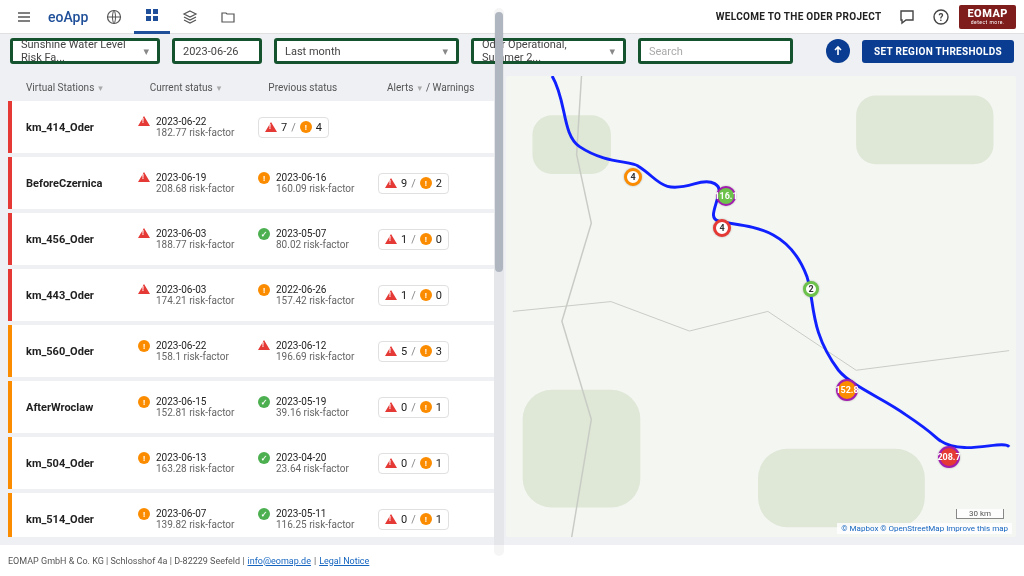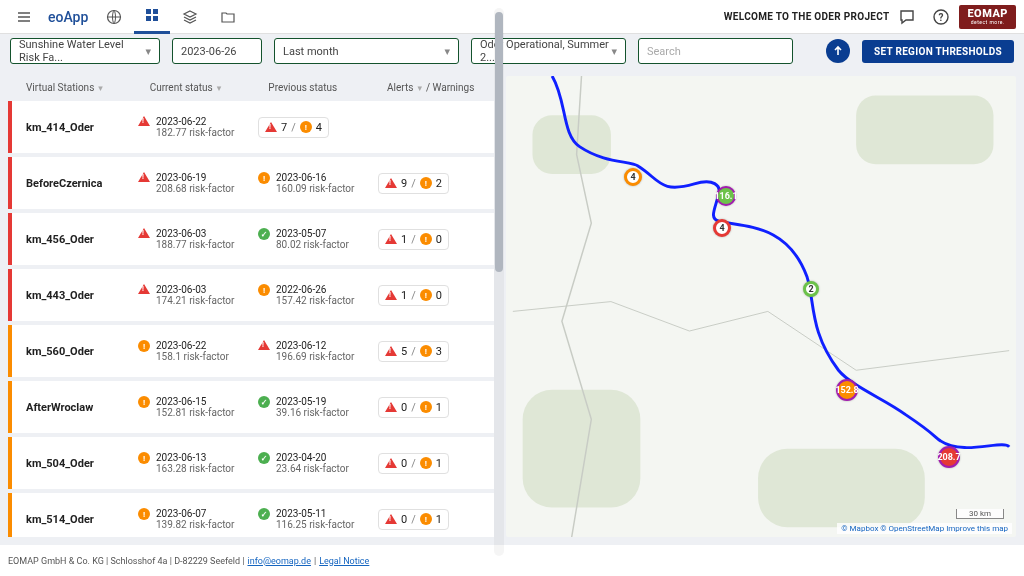--- a/index.html
+++ b/index.html
@@ -4,27 +4,27 @@
 <style>
 * { box-sizing: border-box; margin: 0; padding: 0; }
 body { font-family: -apple-system, "Segoe UI", Roboto, Arial, sans-serif; font-size: 12px; color: #212121; background: #eef0f4; width: 1024px; height: 576px; overflow: hidden; display: flex; flex-direction: column; }
 
 .topbar { height: 34px; background: #fff; display: flex; align-items: center; padding: 0 8px; border-bottom: 1px solid #e0e0e0; gap: 2px; }
 .topbar .ico { width: 32px; height: 32px; display: flex; align-items: center; justify-content: center; color: #555; cursor: pointer; }
 .brand { color: #1f4f99; font-weight: 500; font-size: 14px; padding: 0 6px; }
 .tab-ico { width: 36px; height: 34px; display: flex; align-items: center; justify-content: center; color: #1f4f99; }
 .tab-ico.active { border-bottom: 3px solid #1f4f99; color: #1f4f99; }
 .spacer { flex: 1; }
-.welcome { font-size: 10px; font-weight: 700; letter-spacing: 0.3px; color: #222; }
+.welcome { font-size: 10px; font-weight: 700; letter-spacing: 0.3px; color: #222; margin-right: 8px; }
 .logo { background: #7f1d1d; color: #fff; padding: 2px 8px; border-radius: 2px; display: flex; flex-direction: column; align-items: center; justify-content: center; height: 24px; }
 .logo-main { font-weight: 800; font-size: 11px; letter-spacing: 0.5px; line-height: 1; }
 .logo-sub { font-size: 5px; letter-spacing: 0.5px; line-height: 1; margin-top: 1px; }
 
 .filters { height: 34px; background: #eef0f4; display: flex; align-items: center; gap: 12px; padding: 0 10px; }
-.sel { background: #fff; border: 1px solid #14532d; border-radius: 3px; height: 26px; display: flex; align-items: center; padding: 0 8px; font-size: 11px; color: #444; min-width: 90px; }
+.sel { background: #fff; border: 3px solid #14532d; border-radius: 3px; height: 26px; display: flex; align-items: center; padding: 0 8px; font-size: 11px; color: #444; min-width: 90px; }
 .sel.w1 { width: 150px; } .sel.w2 { width: 80px; } .sel.w3 { width: 185px; } .sel.w4 { width: 155px; } .sel.w5 { width: 155px; }
 .sel .chev { margin-left: auto; color: #888; }
 .circle-btn { width: 24px; height: 24px; border-radius: 50%; background: #0a3d91; color: #fff; display: flex; align-items: center; justify-content: center; cursor: pointer; }
 .region-btn { background: #0a3d91; color: #fff; border-radius: 3px; padding: 6px 12px; font-size: 10px; font-weight: 700; letter-spacing: 0.3px; cursor: pointer; }
 
 .main { flex: 1; display: flex; gap: 8px; padding: 8px; overflow: hidden; }
 .left { width: 490px; display: flex; flex-direction: column; background: #eef0f4; }
 .thead { display: flex; font-size: 10px; color: #555; padding: 6px 12px 8px 18px; }
 .thead div { display: flex; align-items: center; gap: 4px; }
 .c1 { width: 125px; } .c2 { width: 120px; } .c3 { width: 120px; } .c4 { width: 100px; }

